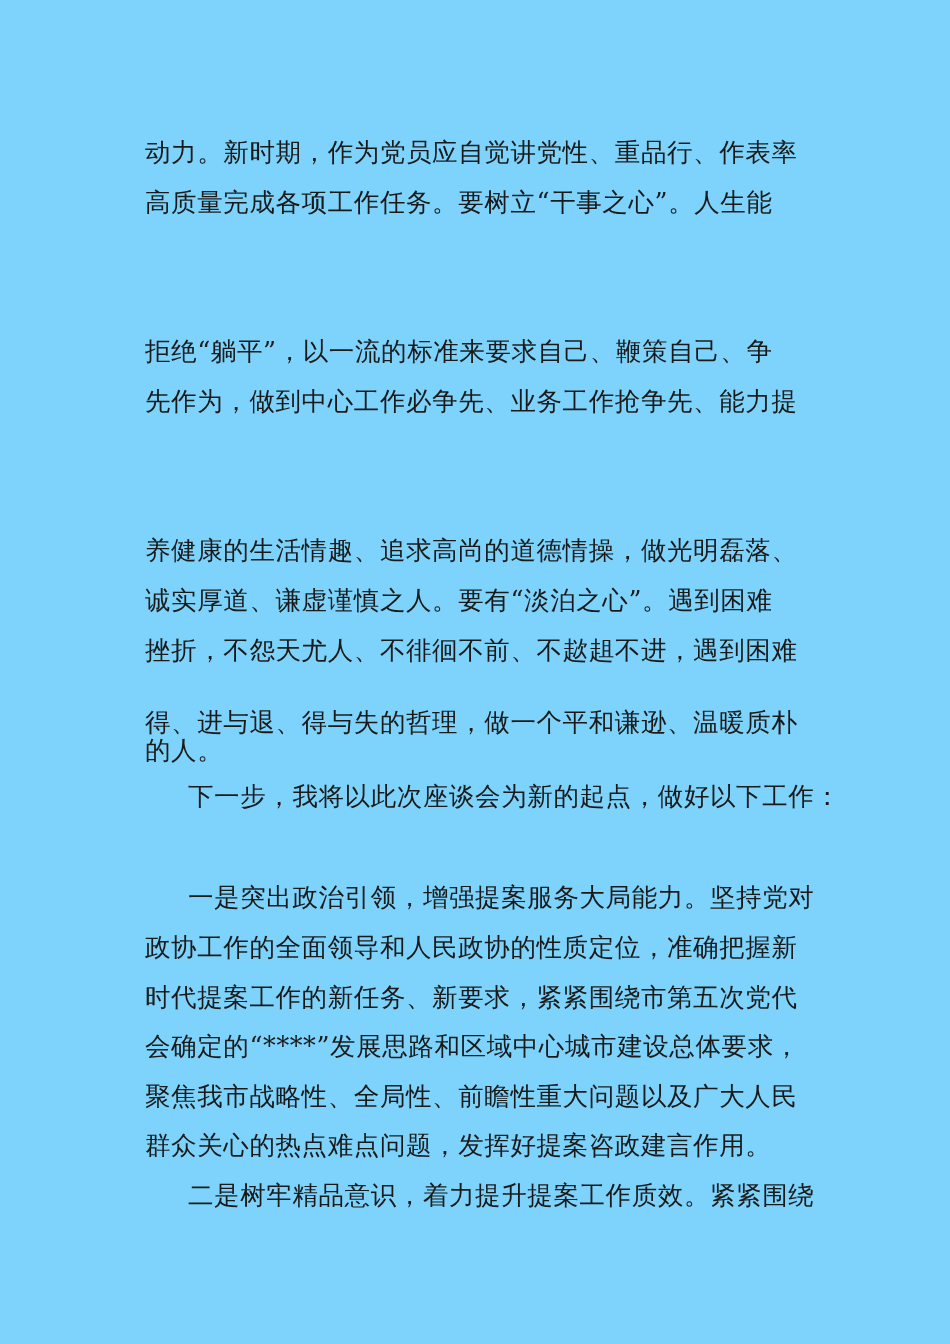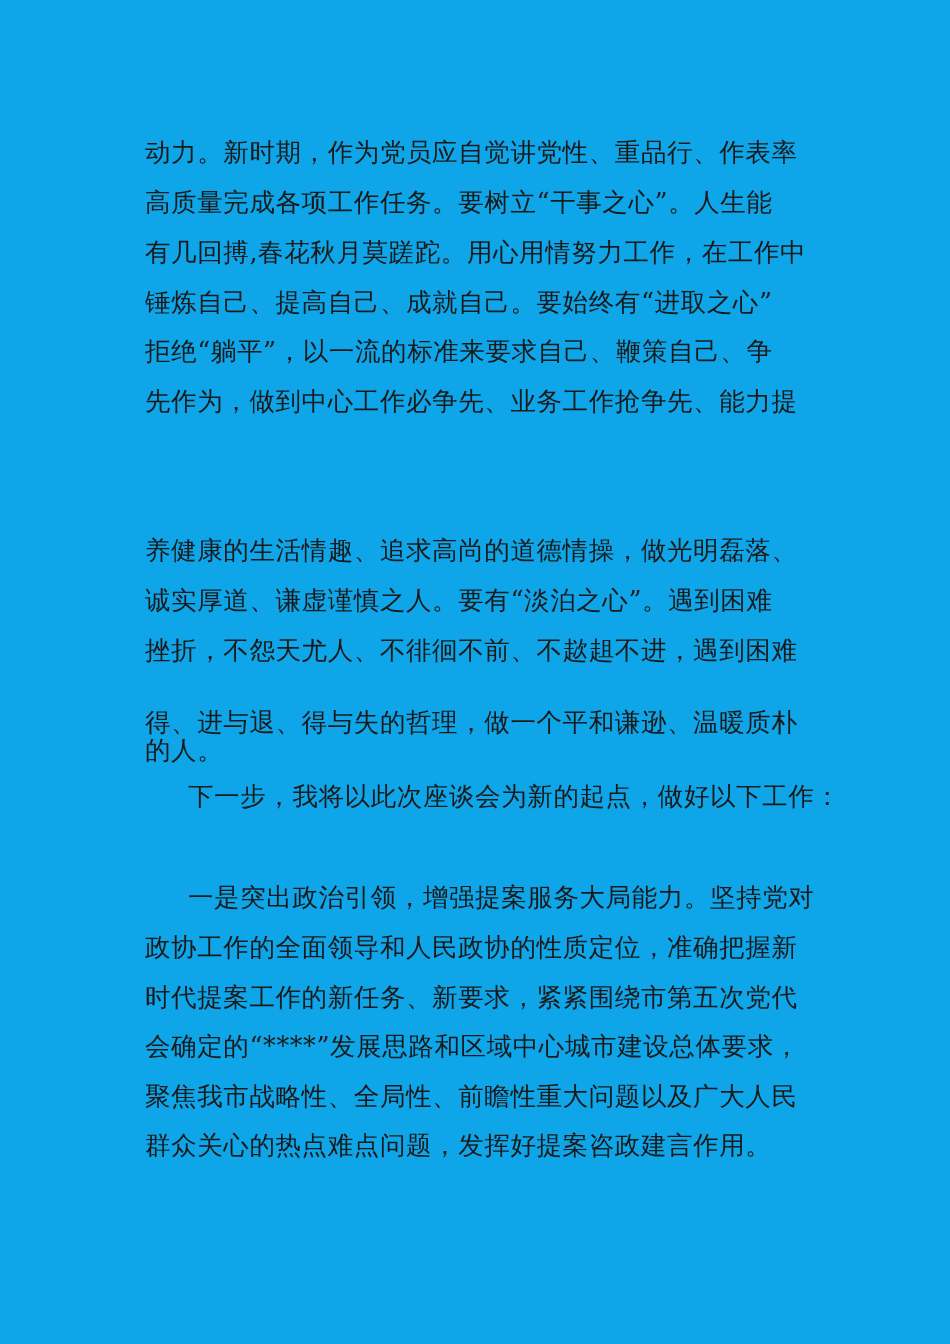--- a/index.html
+++ b/index.html
@@ -14,21 +14,21 @@
     overflow: hidden;
     font-family: "DejaVu Serif", "Liberation Serif", serif;
     color: #1a1a1a;
   }
   .page {
     position: absolute;
     left: 0;
     top: 0;
     width: 950px;
     height: 1344px;
-    background: #0ea5e9;
+    background: #7dd3fc;
   }
   .line {
     position: absolute;
     left: 145px;
     width: 680px;
     height: 34px;
     font-size: 25.5px;
     line-height: 34px;
     white-space: nowrap;
     letter-spacing: 0.6px;
@@ -38,33 +38,32 @@
     width: 640px;
   }
 </style>
 </head>
 <body>
 
 <div class="page">
 
   <div class="line" style="top:135px">动力。新时期，作为党员应自觉讲党性、重品行、作表率</div>
   <div class="line" style="top:185px">高质量完成各项工作任务。要树立“干事之心”。人生能</div>
-  <div class="line" style="top:235px">有几回搏,春花秋月莫蹉跎。用心用情努力工作，在工作中</div>
-  <div class="line" style="top:285px">锤炼自己、提高自己、成就自己。要始终有“进取之心”</div>
   <div class="line" style="top:334px">拒绝“躺平”，以一流的标准来要求自己、鞭策自己、争</div>
   <div class="line" style="top:384px">先作为，做到中心工作必争先、业务工作抢争先、能力提</div>
   <div class="line" style="top:533px">养健康的生活情趣、追求高尚的道德情操，做光明磊落、</div>
   <div class="line" style="top:583px">诚实厚道、谦虚谨慎之人。要有“淡泊之心”。遇到困难</div>
   <div class="line" style="top:633px">挫折，不怨天尤人、不徘徊不前、不趑趄不进，遇到困难</div>
   <div class="line" style="top:705px">得、进与退、得与失的哲理，做一个平和谦逊、温暖质朴</div>
   <div class="line" style="top:733px">的人。</div>
 
   <div class="line indent" style="top:779px; width:650px">下一步，我将以此次座谈会为新的起点，做好以下工作：</div>
 
   <div class="line" style="top:930px">政协工作的全面领导和人民政协的性质定位，准确把握新</div>
   <div class="line indent" style="top:880px">一是突出政治引领，增强提案服务大局能力。坚持党对</div>
   <div class="line" style="top:980px">时代提案工作的新任务、新要求，紧紧围绕市第五次党代</div>
   <div class="line" style="top:1029px">会确定的“****”发展思路和区域中心城市建设总体要求，</div>
   <div class="line" style="top:1079px">聚焦我市战略性、全局性、前瞻性重大问题以及广大人民</div>
   <div class="line" style="top:1128px">群众关心的热点难点问题，发挥好提案咨政建言作用。</div>
 
+  <div class="line indent" style="top:1178px">二是树牢精品意识，着力提升提案工作质效。紧紧围绕</div>
 
 </div>
 
 </body></html>

